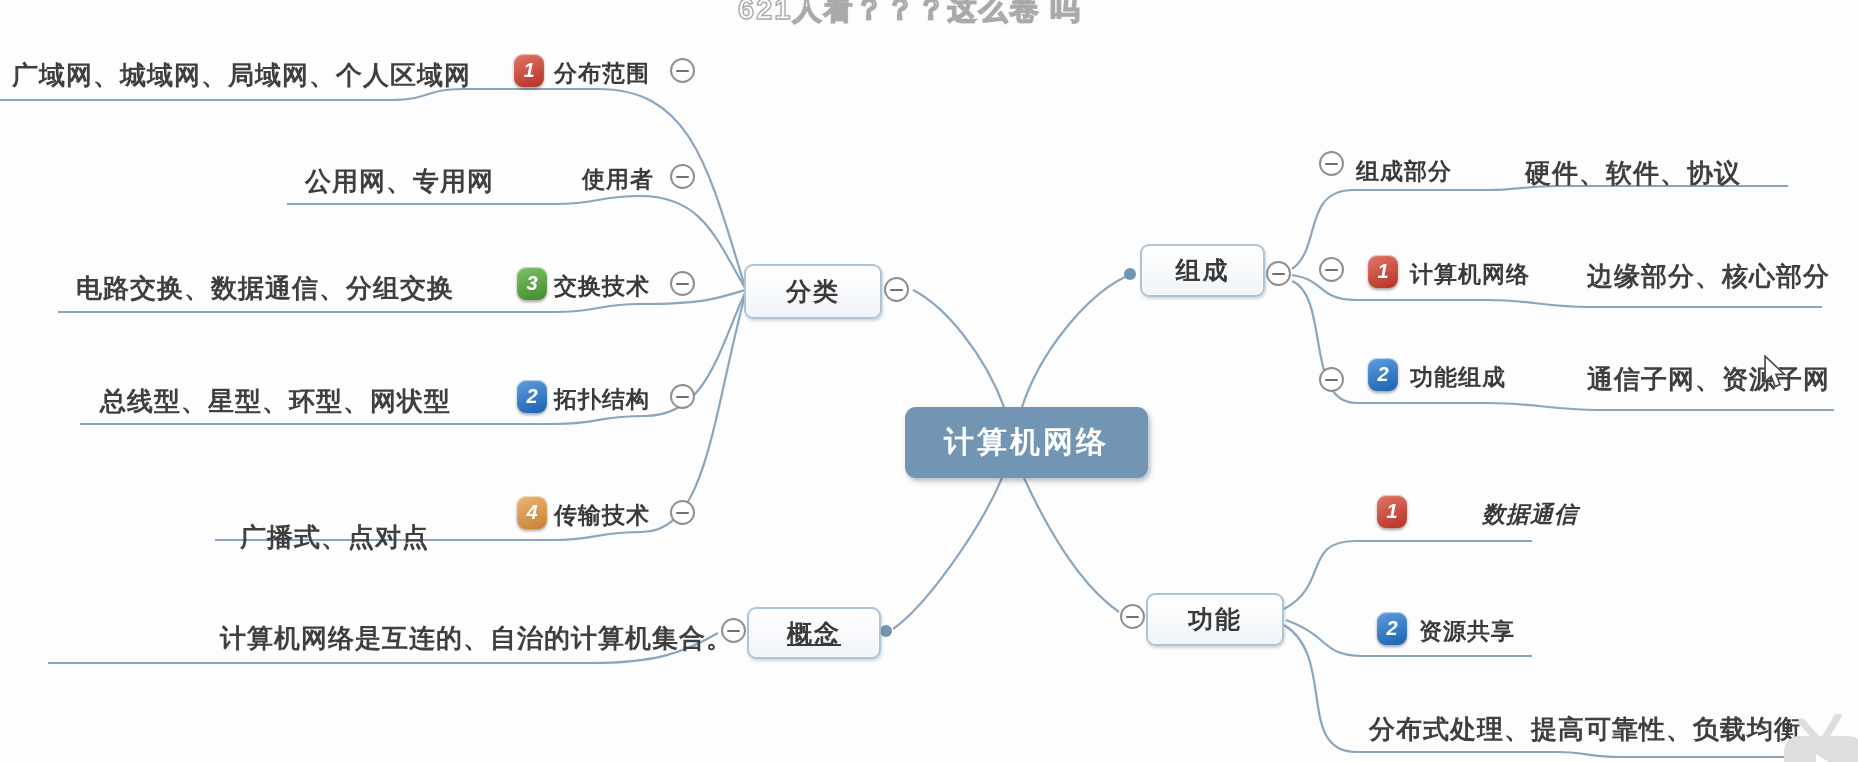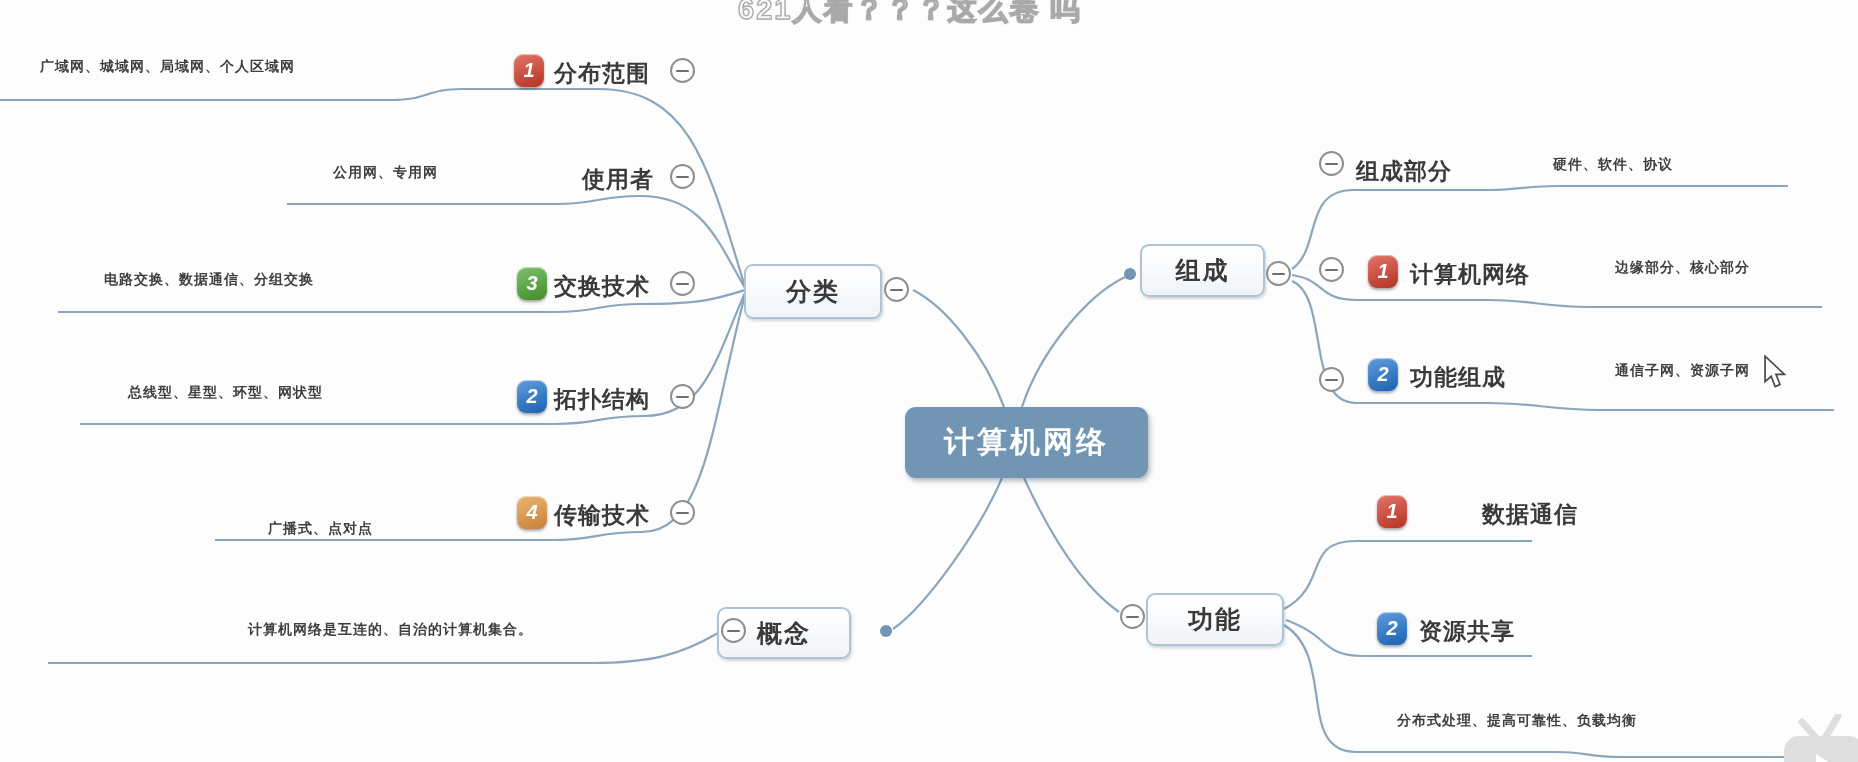--- a/index.html
+++ b/index.html
@@ -36,21 +36,21 @@
     box-shadow:2px 3px 5px rgba(40,60,80,.35);
     color:#fff;font-weight:bold;font-size:30px;letter-spacing:3px;
   }
 
   .sublabel{
     position:absolute;z-index:2;font-weight:bold;color:var(--text_dark,#3a3a3a);
     font-size:23px;white-space:nowrap;letter-spacing:1px;
   }
   .leaf{
     position:absolute;z-index:2;font-weight:bold;color:#3f3f3f;
-    font-size:14px;white-space:nowrap;letter-spacing:1px;margin-left:28px;
+    font-size:26px;white-space:nowrap;letter-spacing:1px;
   }
 
   
   .minus{
     position:absolute;z-index:3;width:25px;height:25px;border-radius:50%;
     background:#fff;border:2px solid #8f8f8f;box-sizing:border-box;
   }
   .minus::after{
     content:"";position:absolute;left:4px;right:4px;top:50%;margin-top:-1px;
     height:2.5px;background:#6f6f6f;border-radius:1px;
@@ -105,21 +105,21 @@
 
   <div class="center-node" style="left:905px;top:407px;width:243px;height:71px;">
     <span>计算机网络</span>
   </div>
 
   <div class="node" style="left:744px;top:264px;width:134px;height:51px;">
     <span>分类</span>
   </div>
   <div class="minus" style="left:884px;top:277px;"></div>
 
-  <div class="node" style="left:717px;top:607px;width:130px;height:48px;">
+  <div class="node" style="left:747px;top:607px;width:130px;height:48px;text-decoration:underline;">
     <span>概念</span>
   </div>
   <div class="minus" style="left:721px;top:618px;"></div>
 
   <div class="node" style="left:1140px;top:244px;width:121px;height:49px;">
     <span>组成</span>
   </div>
   <div class="minus" style="left:1266px;top:261px;"></div>
 
   <div class="node" style="left:1146px;top:593px;width:134px;height:49px;">
@@ -161,21 +161,21 @@
   <div class="badge red" style="left:1368px;top:255px;">1</div>
   <span class="sublabel" style="left:1410px;top:259px;">计算机网络</span>
   <span class="leaf" style="left:1587px;top:259px;">边缘部分、核心部分</span>
 
   <div class="minus" style="left:1319px;top:367px;"></div>
   <div class="badge blue" style="left:1368px;top:358px;">2</div>
   <span class="sublabel" style="left:1410px;top:362px;">功能组成</span>
   <span class="leaf" style="left:1587px;top:362px;">通信子网、资源子网</span>
 
   <div class="badge red" style="left:1377px;top:495px;">1</div>
-  <span class="sublabel" style="left:1482px;top:499px;">数据通信</span>
+  <span class="sublabel" style="left:1482px;top:499px;font-style:italic;">数据通信</span>
 
   <div class="badge blue" style="left:1377px;top:612px;">2</div>
   <span class="sublabel" style="left:1419px;top:616px;">资源共享</span>
 
   <span class="leaf" style="left:1369px;top:712px;">分布式处理、提高可靠性、负载均衡</span>
 
   <svg class="cursor" style="left:1763px;top:355px;" width="26" height="34" viewBox="0 0 20 28">
     <path d="M1 1 L1 22 L6 17.5 L9.3 26 L13.3 24.3 L10 16 L17 16 Z" fill="#ffffff" stroke="#4a4a4a" stroke-width="1.4"></path>
   </svg>
 

